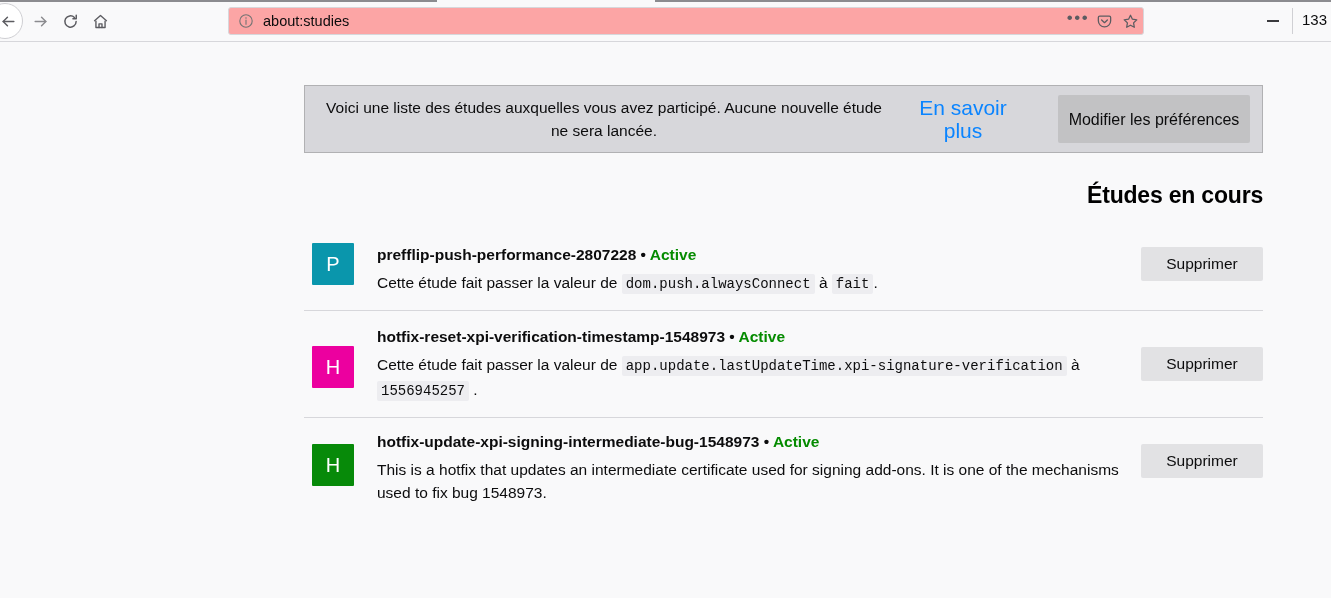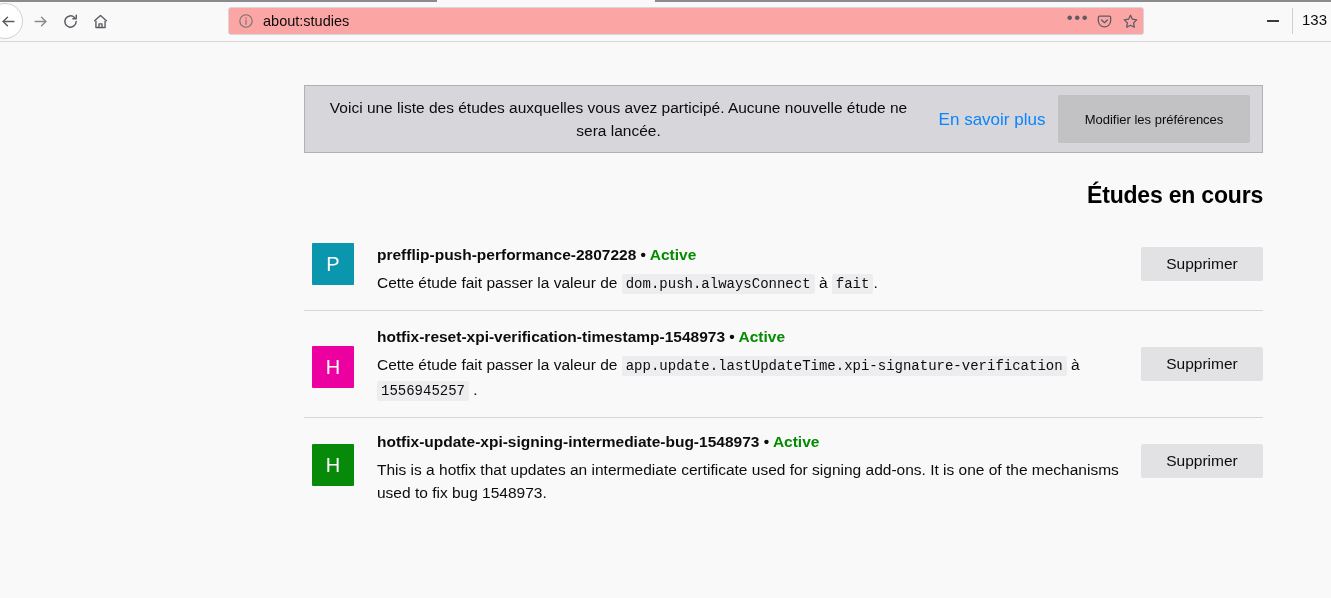--- a/index.html
+++ b/index.html
@@ -166,39 +166,39 @@
   .banner-text {
     font-size: 15.5px;
     line-height: 23px;
     color: #0c0c0d;
     text-align: center;
     max-width: 620px;
     flex: 0 1 auto;
   }
 
   .banner-link {
-    font-size: 17px;
+    font-size: 21px;
     line-height: 23px;
     color: #0a84ff;
     text-align: center;
     width: 108px;
     margin-left: 18px;
     flex: 0 0 auto;
     cursor: pointer;
   }
 
   .banner-button {
-    margin-left: 12px;
+    margin-left: 41px;
     width: 192px;
     min-height: 48px;
     background: #c2c2c4;
     border: none;
     border-radius: 2px;
     font-family: "Liberation Sans", sans-serif;
-    font-size: 13px;
+    font-size: 16px;
     line-height: 23px;
     color: #0c0c0d;
     text-align: center;
     padding: 5px 8px;
     cursor: pointer;
     flex: 0 0 auto;
   }
 
   
   .section-title {

